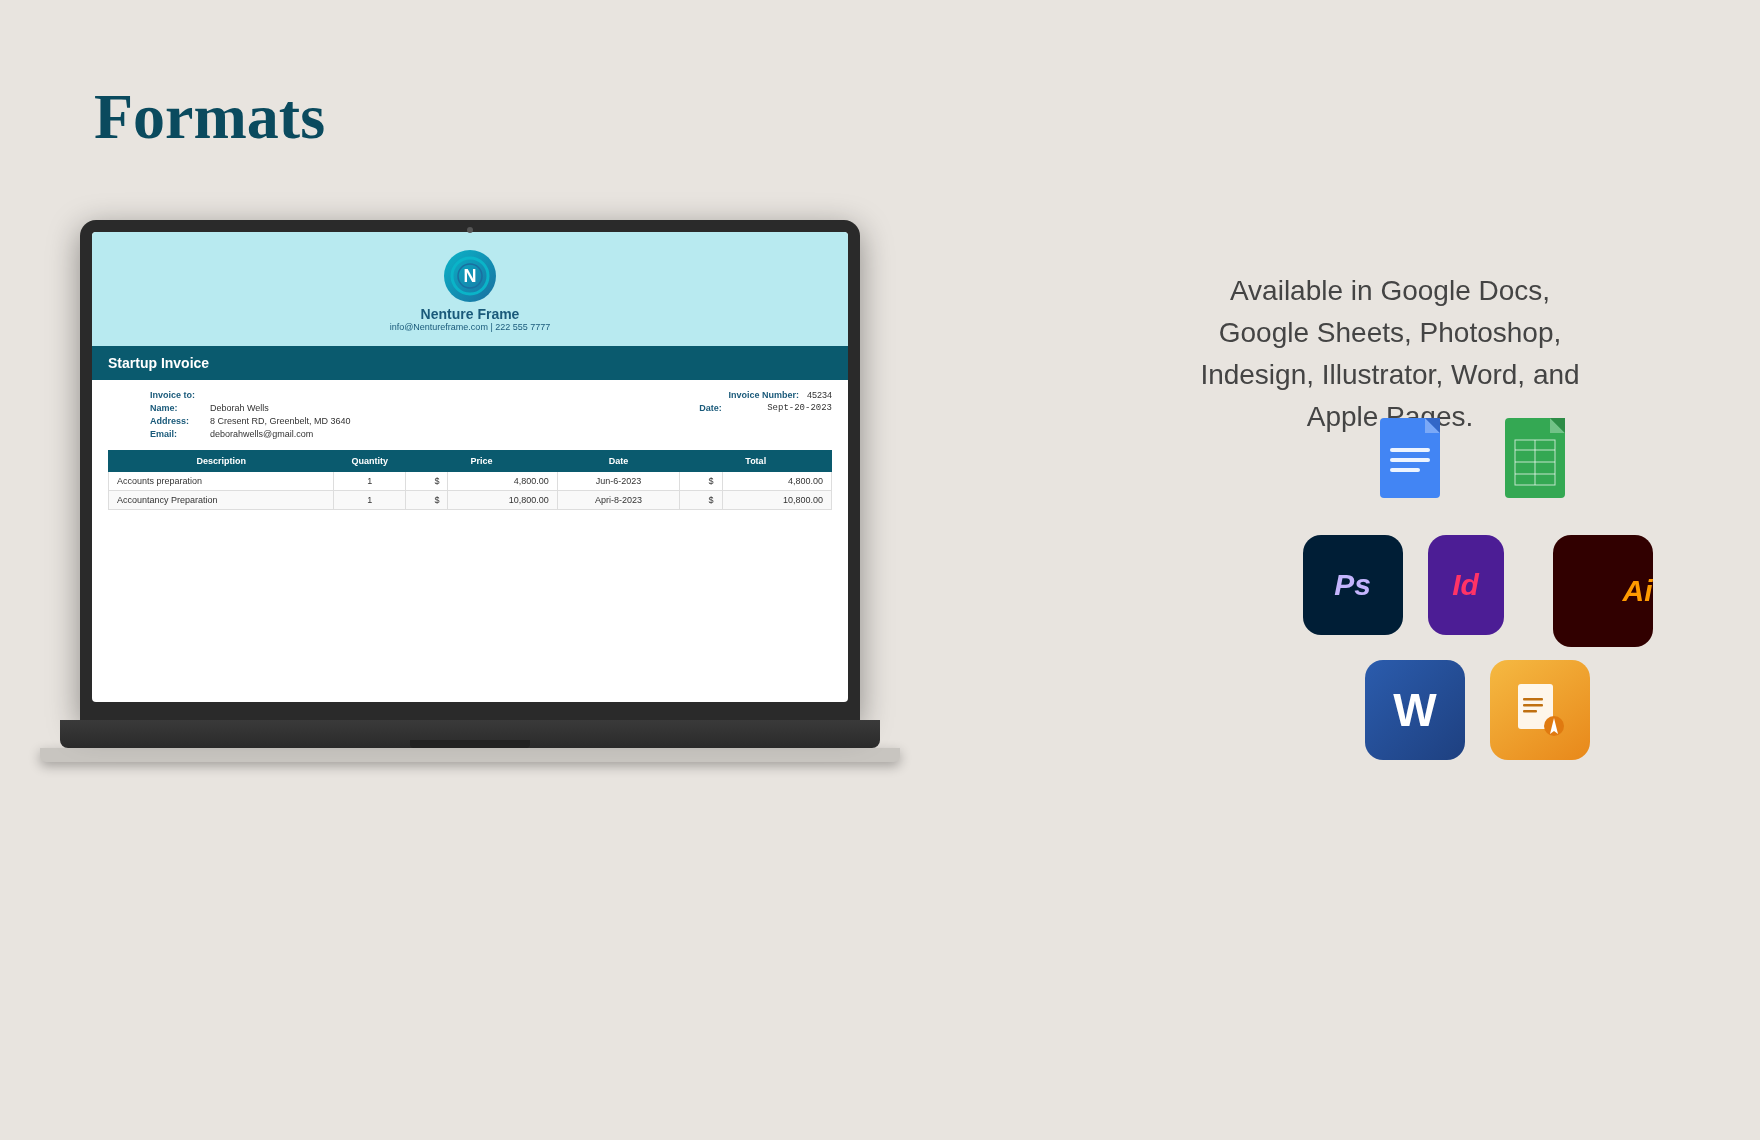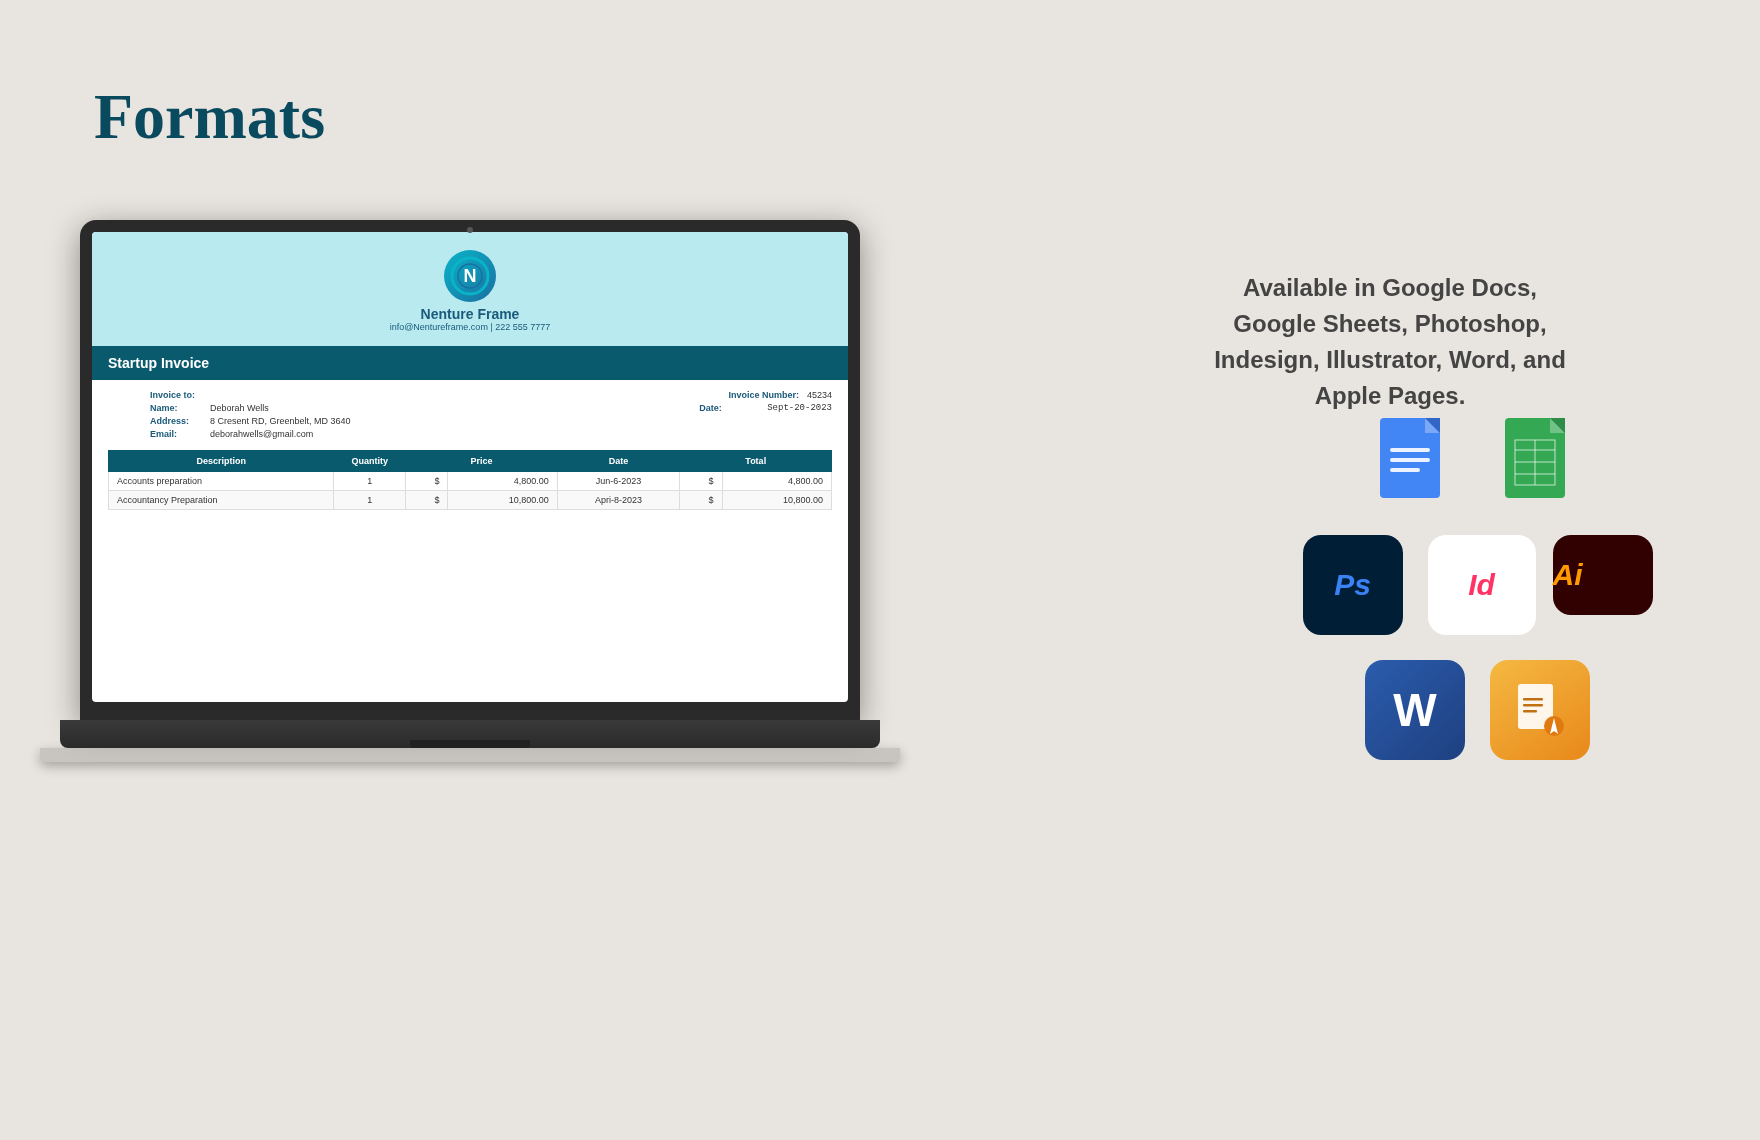--- a/index.html
+++ b/index.html
@@ -318,21 +318,21 @@
           </tbody>
         </table>
       </div>
 
     </div>
   </div>
   <div class="laptop-base"></div>
   <div class="laptop-bottom"></div>
 </div>
 
-<div class="formats-description" style="position:absolute; top:270px; right:180px; width:380px; text-align:center; font-size:24px; color:#444; font-family:Arial,sans-serif; line-height:1.5;font-weight:bold;">Available in  Google Docs, Google Sheets, Photoshop, Indesign, Illustrator, Word, and Apple Pages.</div>
+<div class="formats-description" style="position:absolute; top:270px; right:180px; width:380px; text-align:center; font-size:28px; color:#444; font-family:Arial,sans-serif; line-height:1.5;">Available in  Google Docs, Google Sheets, Photoshop, Indesign, Illustrator, Word, and Apple Pages.</div>
 
 <div class="icons-section" style="position: absolute; top: 410px; right: 80px; width: 400px;">
 
   <div class="icons-row">
 
     <div style="width:105px;height:105px;position:relative;">
       <svg width="105" height="105" viewBox="0 0 105 105">
 
         <rect x="15" y="8" width="60" height="80" rx="4" fill="#4285f4"></rect>
         <polygon points="60,8 75,23 60,23" fill="rgba(255,255,255,0.3)"></polygon>
@@ -356,32 +356,32 @@
         <line x1="45" y1="30" x2="45" y2="75" stroke="white" stroke-width="1" opacity="0.7"></line>
         <rect x="25" y="30" width="40" height="45" rx="0" fill="none" stroke="white" stroke-width="1" opacity="0.7"></rect>
       </svg>
     </div>
   </div>
 
   <div class="icons-row">
 
     <div style="width:105px;height:105px;">
       <div style="width:100px;height:100px;background:#001e36;border-radius:18px;display:flex;align-items:center;justify-content:center;">
-        <span style="color:#3b82f6;font-size:30px;font-weight:700;font-style:italic;font-family:Arial;">Ps</span>
+        <span style="color:#c4b5fd;font-size:30px;font-weight:700;font-style:italic;font-family:Arial;">Ps</span>
       </div>
     </div>
 
     <div style="width:105px;height:105px;">
-      <div style="width:108px;height:100px;background:#ffffff;border-radius:18px;display:flex;align-items:center;justify-content:center;">
+      <div style="width:76px;height:100px;background:#4c1d95;border-radius:18px;display:flex;align-items:center;justify-content:center;">
         <span style="color:#ff3366;font-size:30px;font-weight:700;font-style:italic;font-family:Arial;">Id</span>
       </div>
     </div>
 
     <div style="width:105px;height:105px;">
-      <div style="width:100px;height:80px;background:#310000;border-radius:18px;display:flex;align-items:center;justify-content:flex-start;">
+      <div style="width:100px;height:112px;background:#310000;border-radius:18px;display:flex;align-items:center;justify-content:flex-end;">
         <span style="color:#ff9a00;font-size:30px;font-weight:700;font-style:italic;font-family:Arial;">Ai</span>
       </div>
     </div>
   </div>
 
   <div class="icons-row">
 
     <div style="width:105px;height:105px;">
       <div style="width:100px;height:100px;background:linear-gradient(135deg,#2b5cad,#1e4080);border-radius:18px;display:flex;align-items:center;justify-content:center;">
         <span style="color:white;font-size:46px;font-weight:700;font-family:Arial;">W</span>

